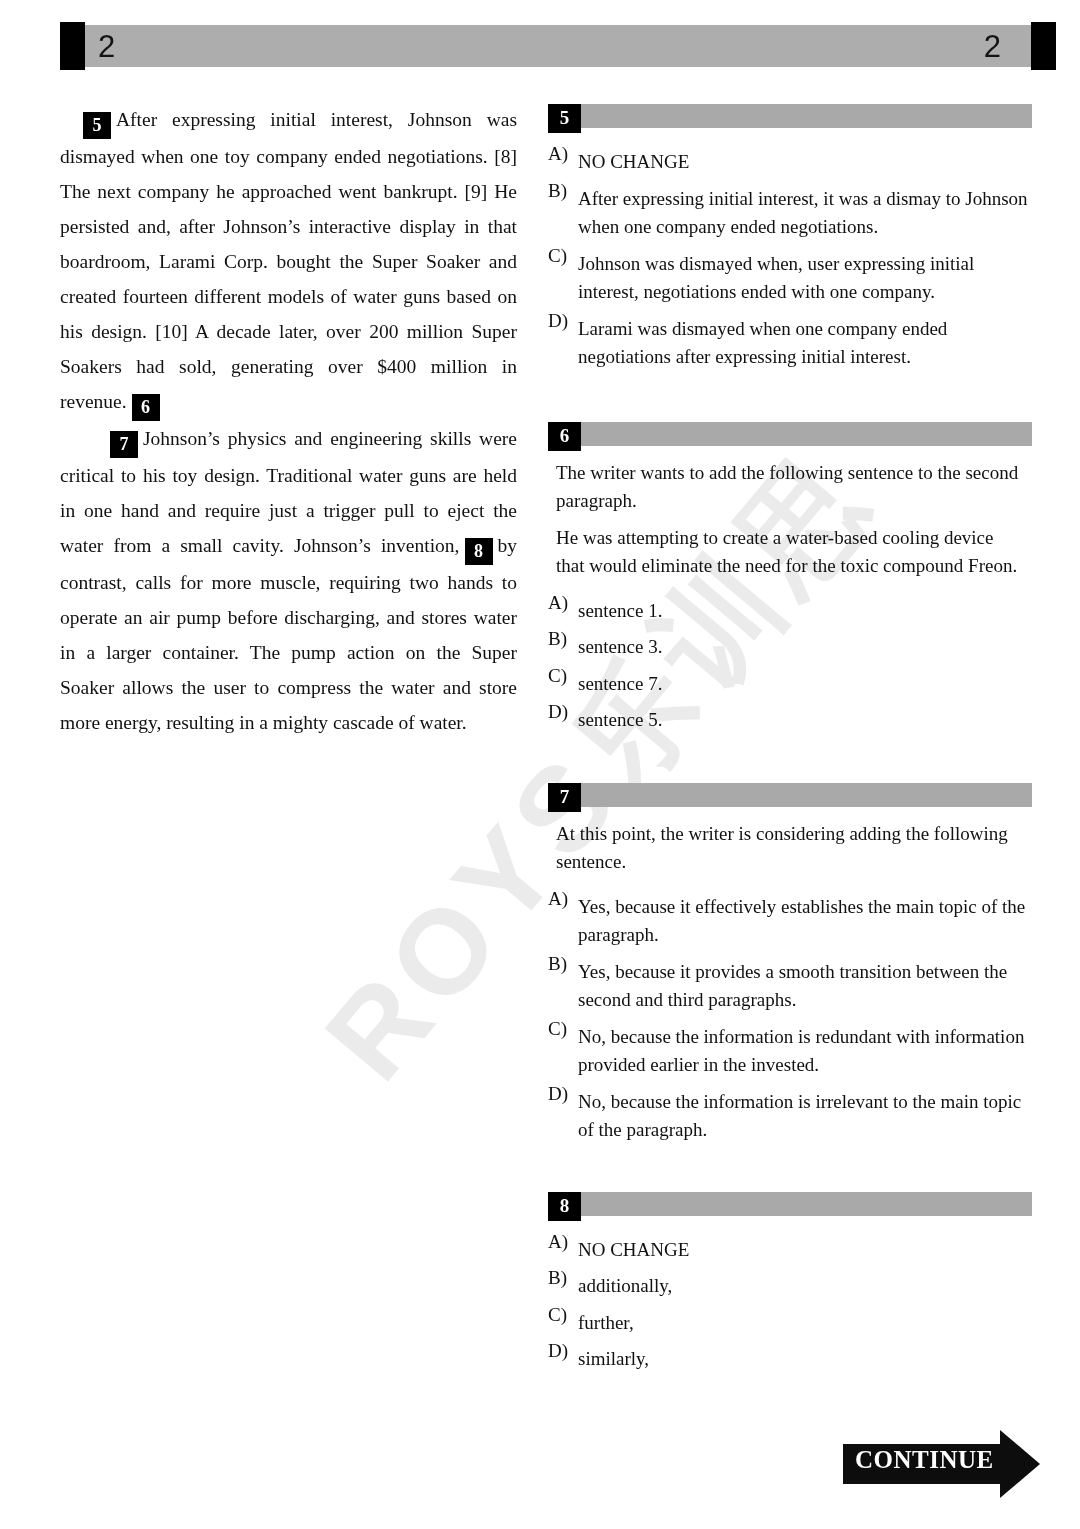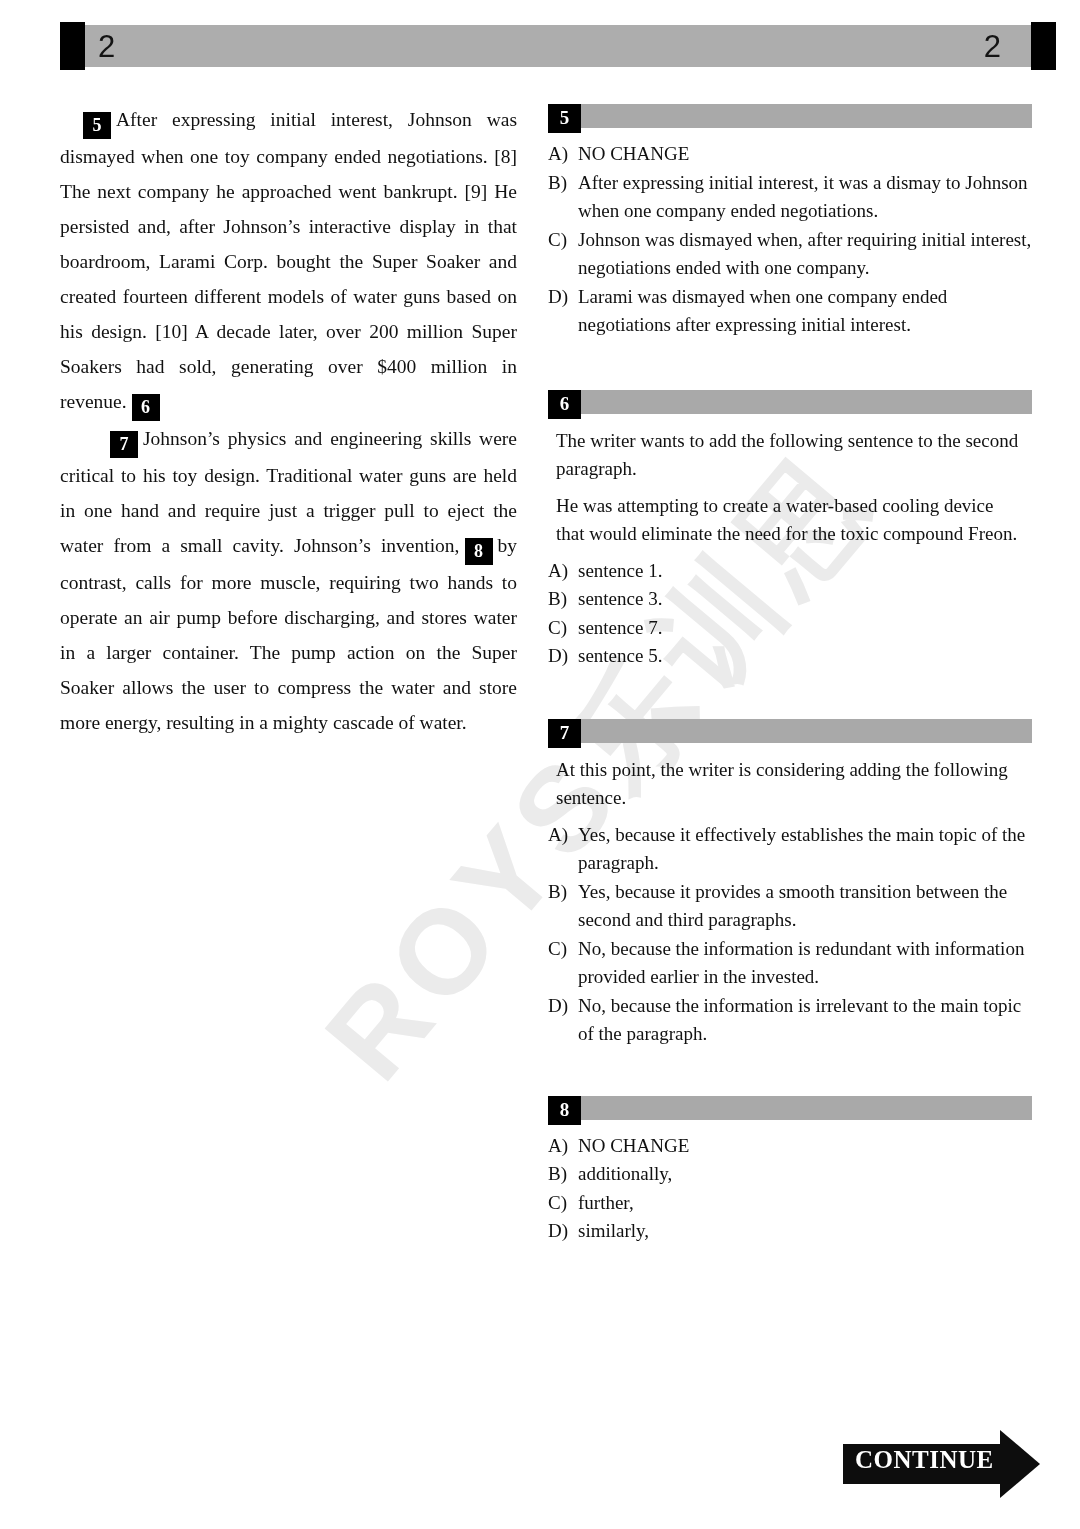--- a/index.html
+++ b/index.html
@@ -112,21 +112,21 @@
     position: absolute; left: 0; top: 0;
     width: 33px; height: 29px;
     background: #000;
     color: #fff;
     font-size: 19px; font-weight: 700;
     text-align: center; line-height: 28px;
   }
   .stem-para { margin: 8px; }
   .choice { display: flex; }
   .choice .clabel { flex: 0 0 30px; }
-  .choice .ctext { flex: 1; }
+  .choice .ctext { flex: 1; margin-top: 8px; }
 
   
   .continue {
     position: absolute;
     left: 843px; top: 1430px;
     display: flex;
     align-items: center;
     z-index: 1;
   }
   .continue .rect {
@@ -176,21 +176,21 @@
           <div class="choice">
             <span class="clabel">A)</span>
             <span class="ctext">NO CHANGE</span>
           </div>
           <div class="choice">
             <span class="clabel">B)</span>
             <span class="ctext">After expressing initial interest, it was a dismay to Johnson when one company ended negotiations.</span>
           </div>
           <div class="choice">
             <span class="clabel">C)</span>
-            <span class="ctext">Johnson was dismayed when, after requiring initial interest, negotiations ended with one company.</span>
+            <span class="ctext">Johnson was dismayed when, user expressing initial interest, negotiations ended with one company.</span>
           </div>
           <div class="choice">
             <span class="clabel">D)</span>
             <span class="ctext">Larami was dismayed when one company ended negotiations after expressing initial interest.</span>
           </div>
         </div>
       </div>
       <div class="qblock">
         <div class="qbar">
           <div class="qbar-fill"></div>

